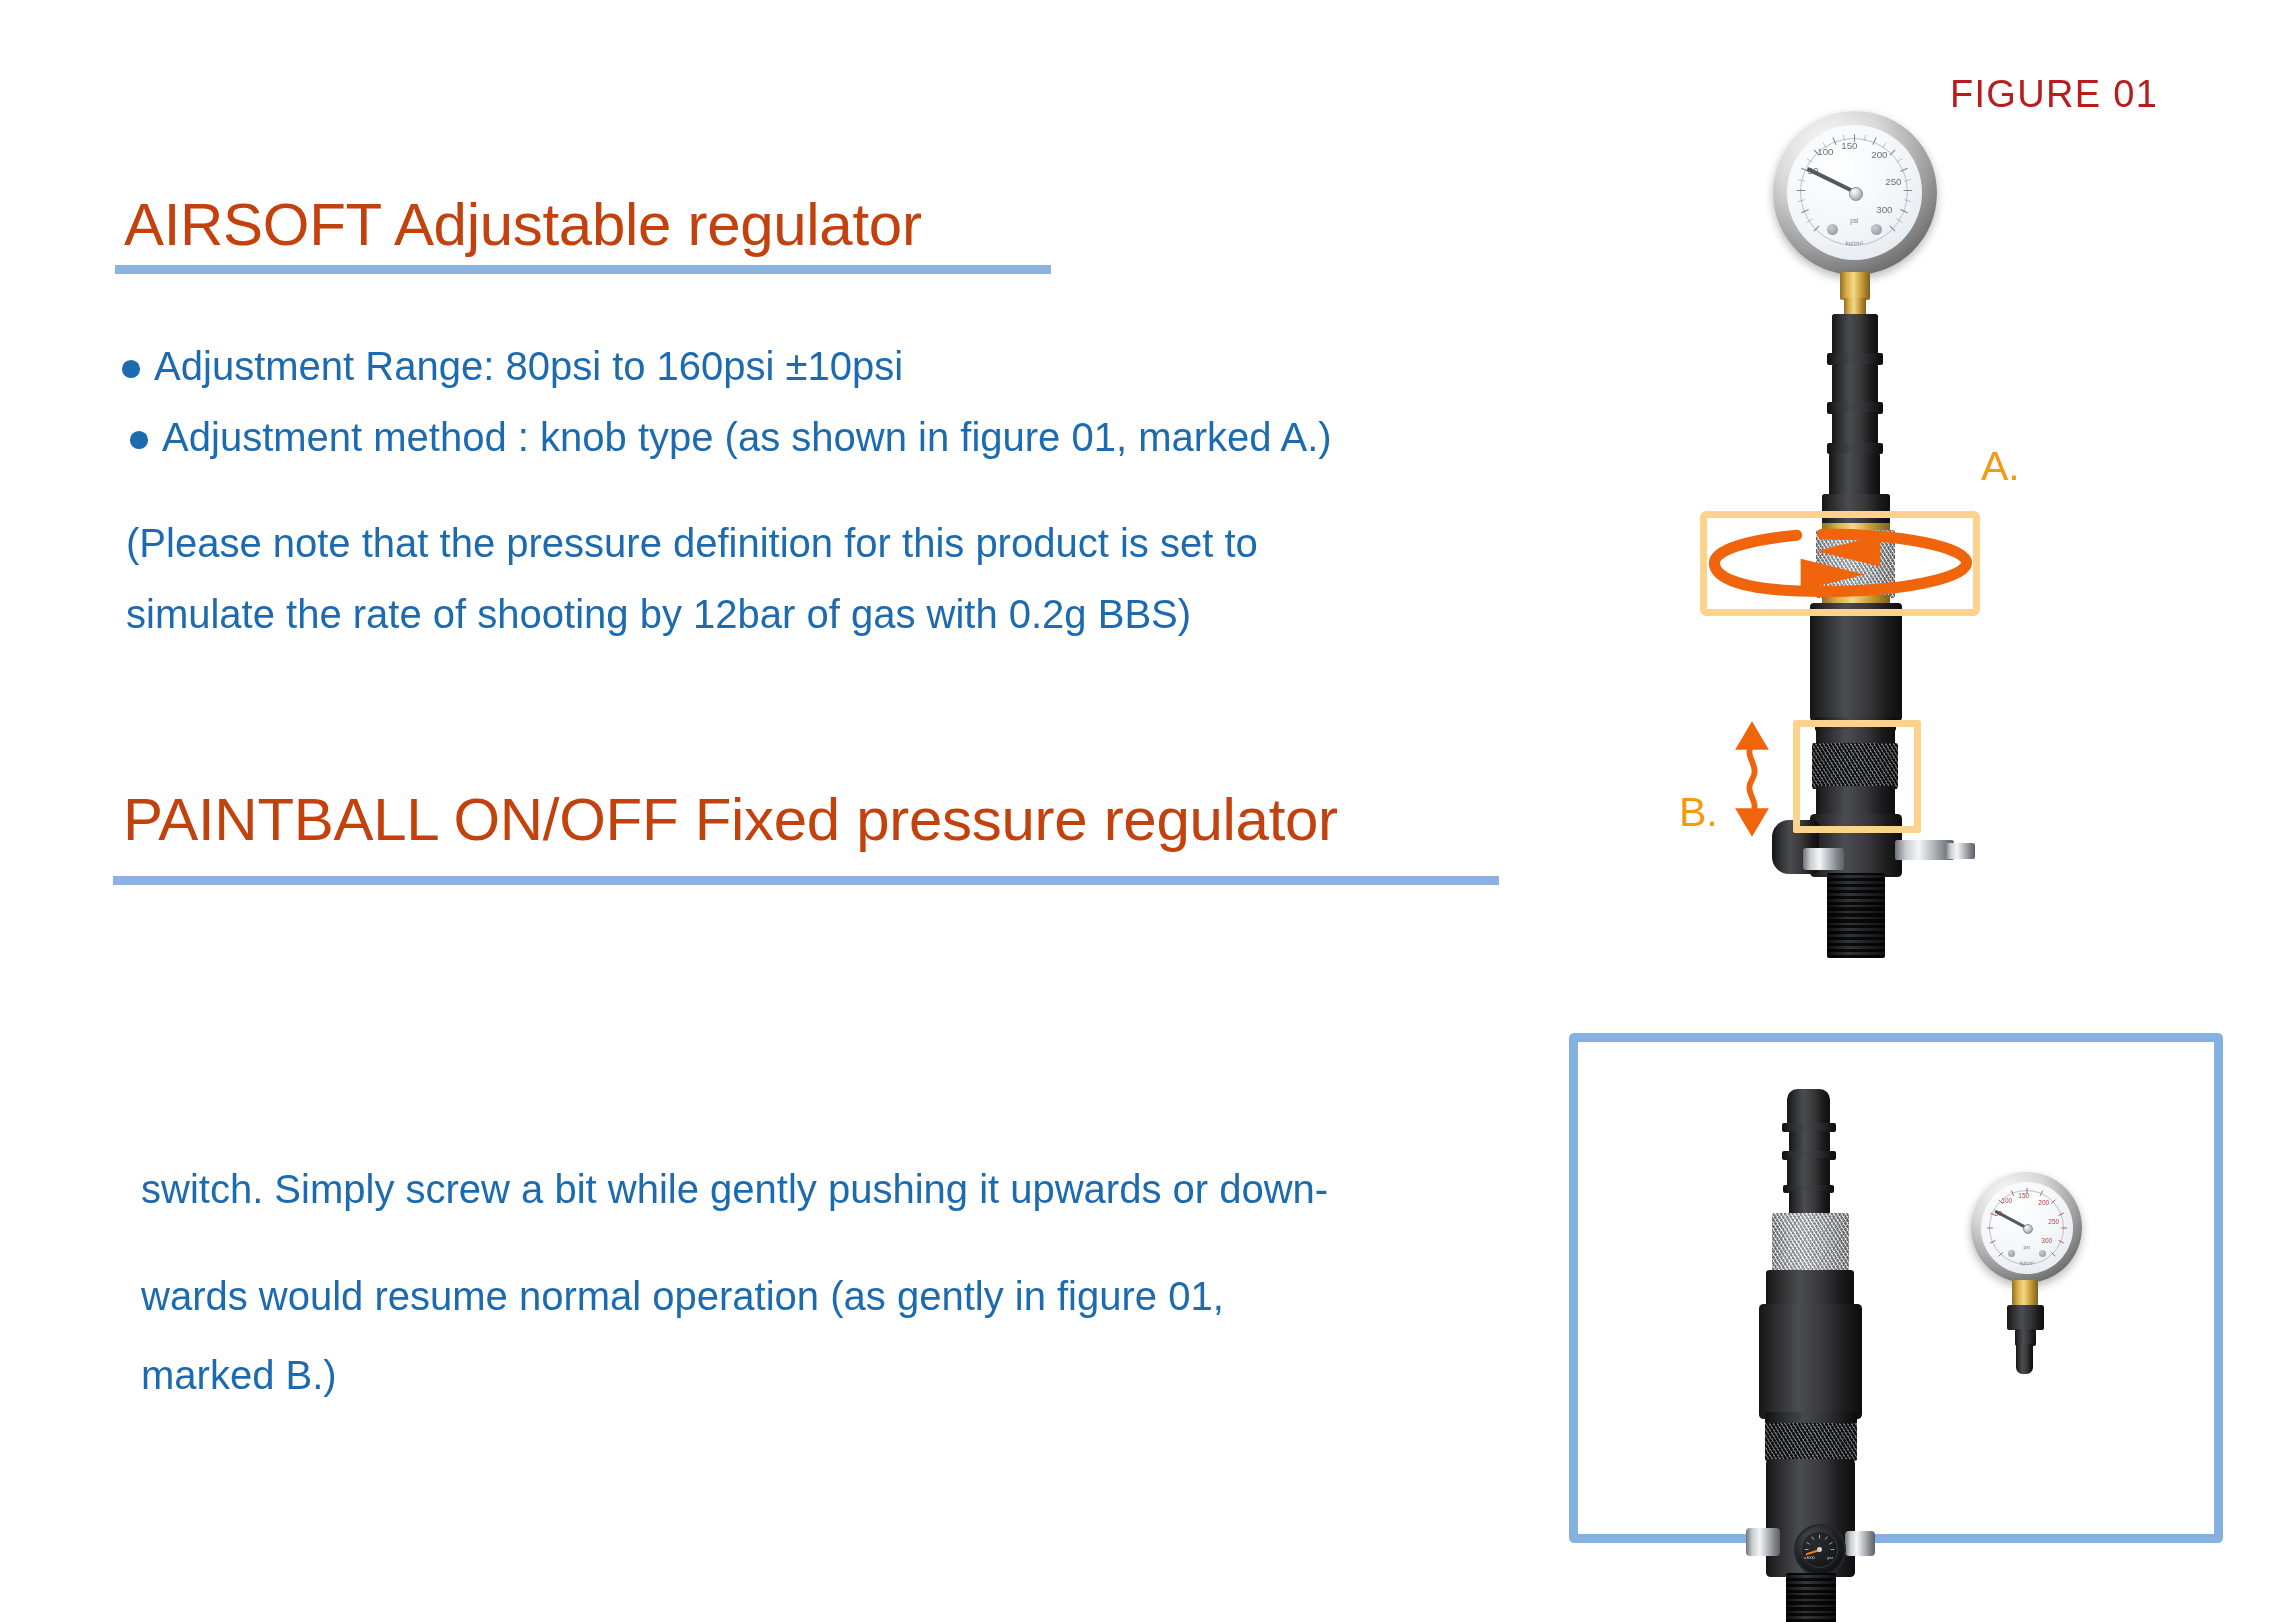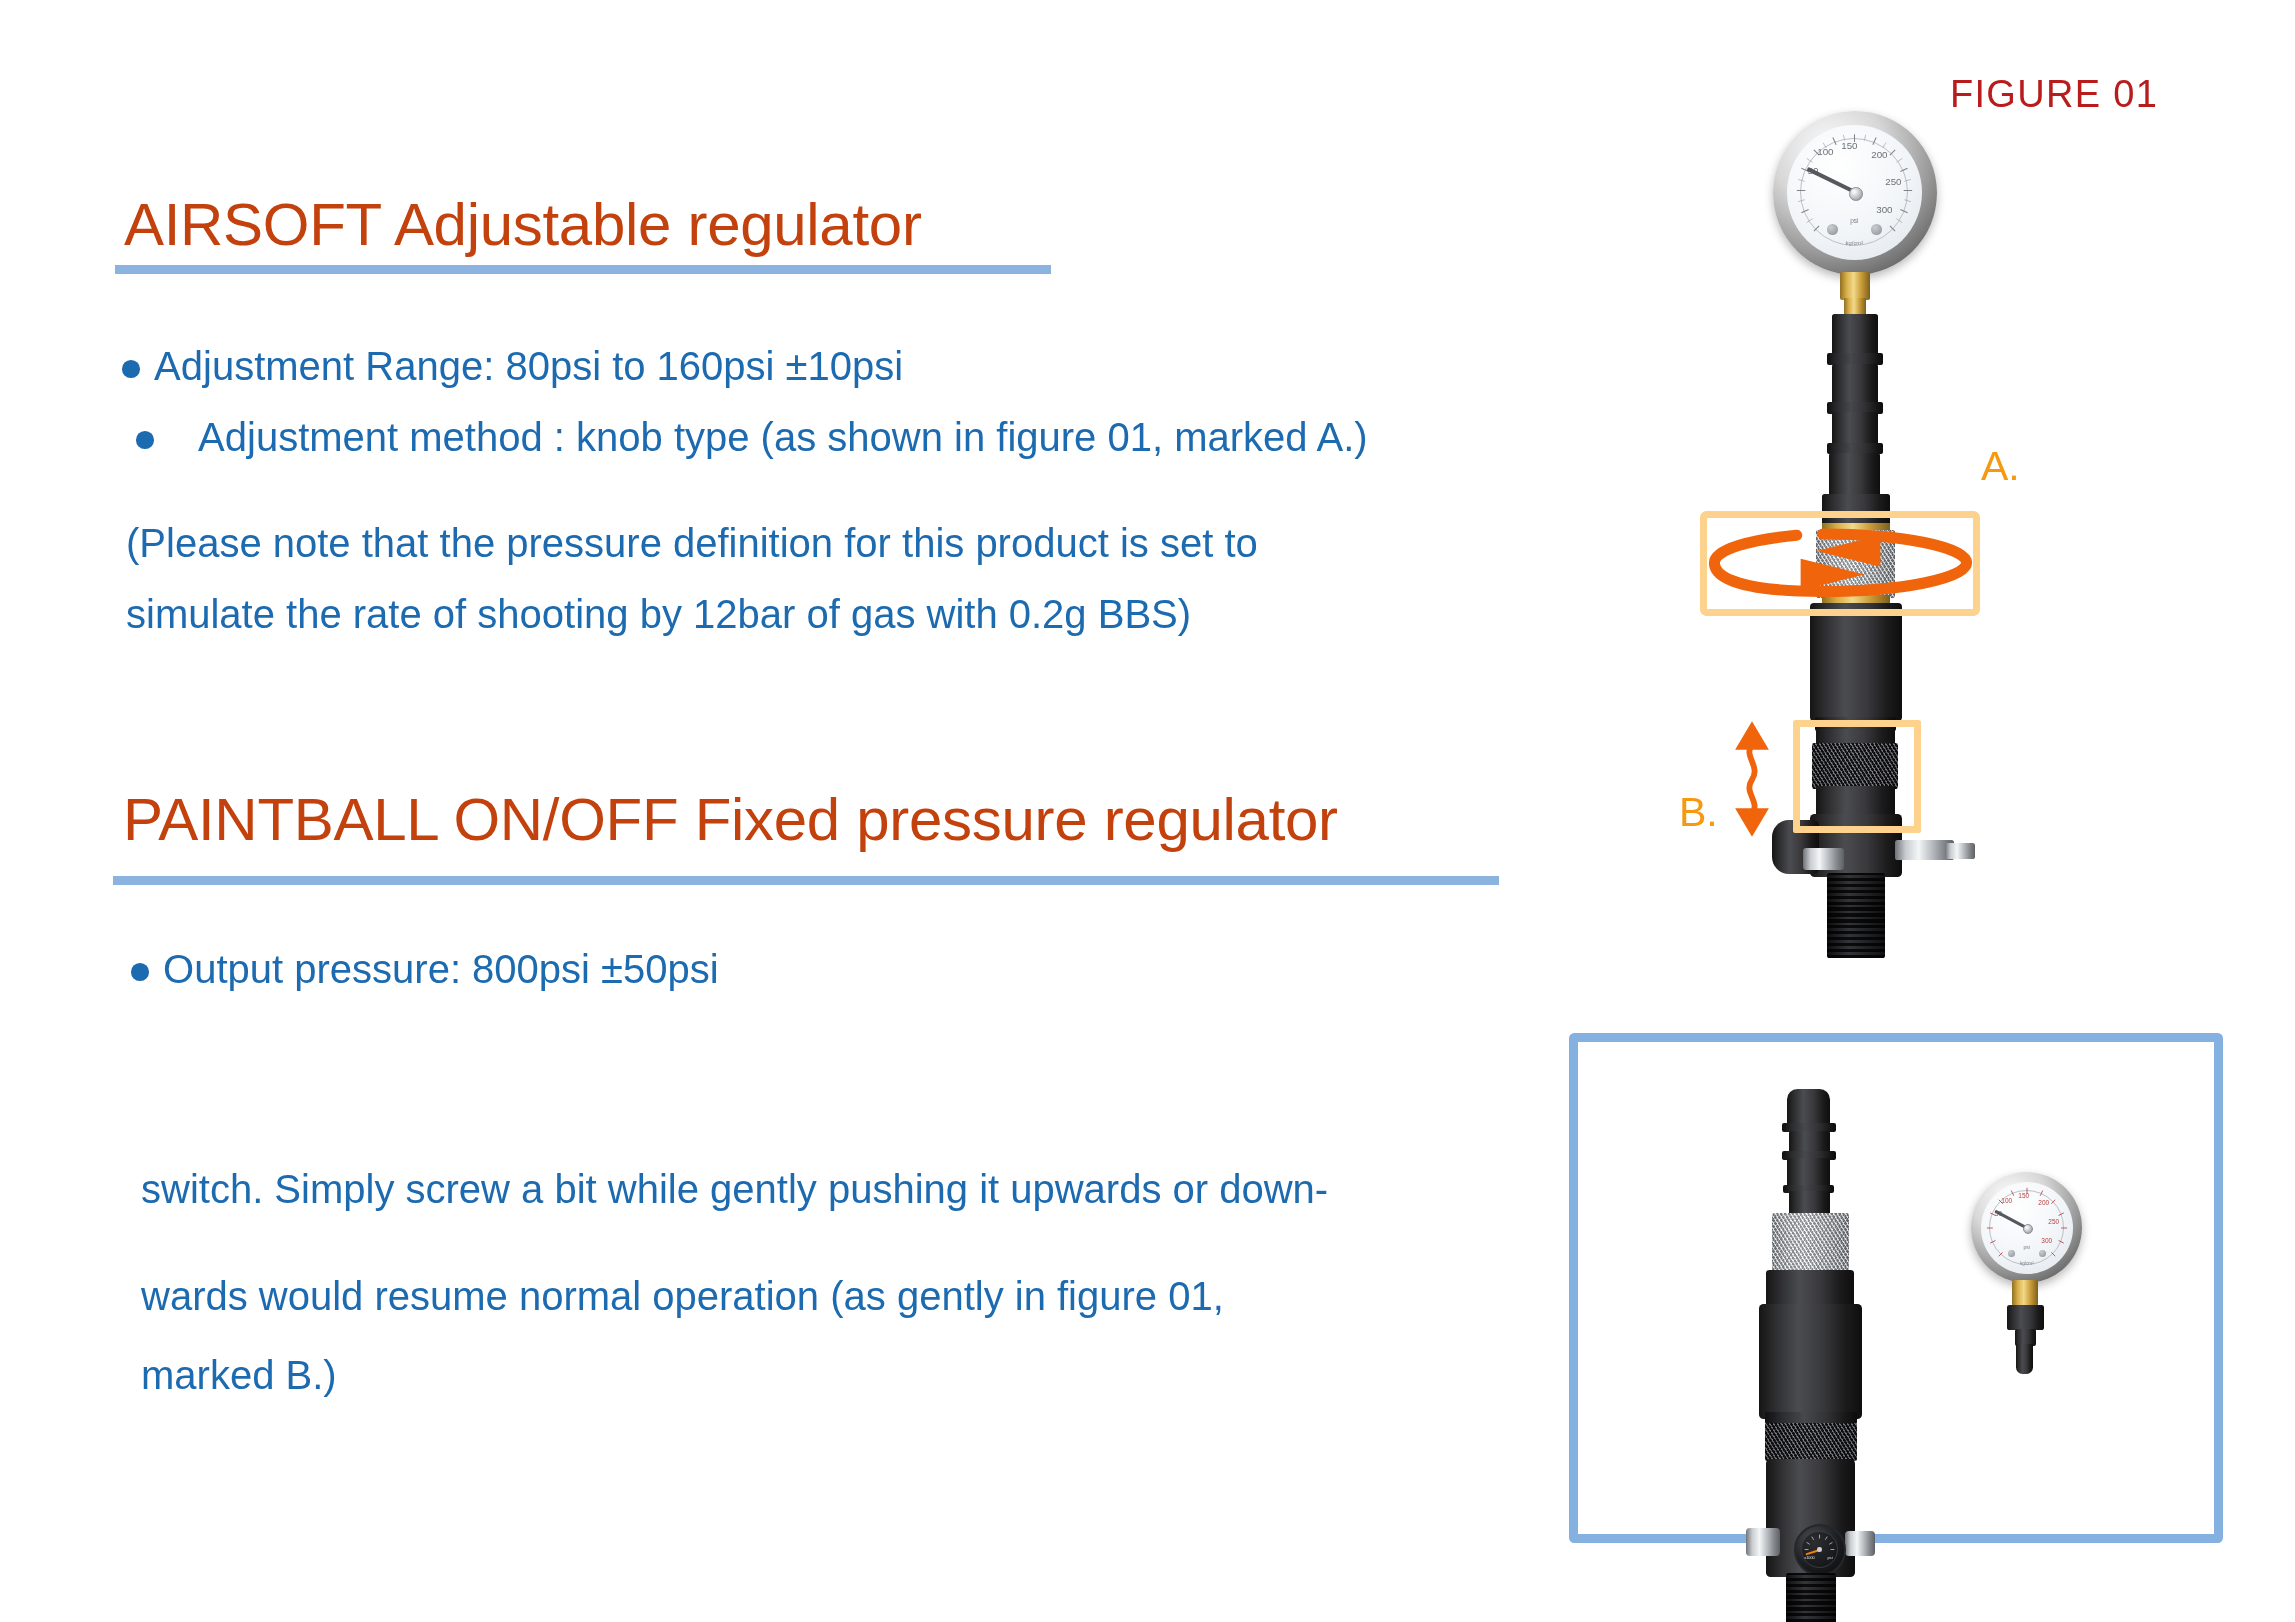--- a/index.html
+++ b/index.html
@@ -212,35 +212,31 @@
 <div id="text-column">
 
   <div class="section-heading" style="left:124px; top:190px;">AIRSOFT Adjustable regulator</div>
   <div class="heading-rule" style="left:115px; top:265px; width:936px;"></div>
 
   <div class="bullet-row" style="left:122px; top:346px;">
     <span class="bullet-dot"></span>
     <span class="bullet-text">Adjustment Range: 80psi to 160psi ±10psi</span>
   </div>
 
-  <div class="bullet-row" style="left:136px; top:417px;gap:30px;">
+  <div class="bullet-row" style="left:130px; top:417px;">
     <span class="bullet-dot"></span>
     <span class="bullet-text">Adjustment method : knob type (as shown in figure 01, marked A.)</span>
   </div>
 
   <div class="para-line" style="left:126px; top:523px;">(Please note that the pressure definition for this product is set to</div>
   <div class="para-line" style="left:126px; top:594px;">simulate the rate of shooting by 12bar of gas with 0.2g BBS)</div>
 
   <div class="section-heading" style="left:123px; top:785px;">PAINTBALL ON/OFF Fixed pressure regulator</div>
   <div class="heading-rule" style="left:113px; top:876px; width:1386px;"></div>
 
-  <div class="bullet-row" style="left:131px; top:949px;">
-    <span class="bullet-dot"></span>
-    <span class="bullet-text">Output pressure: 800psi ±50psi</span>
-  </div>
 
 
   <div class="para-line" style="left:141px; top:1169px;">switch. Simply screw a bit while gently pushing it upwards or down-</div>
   <div class="para-line" style="left:141px; top:1276px;">wards would resume normal operation (as gently in figure 01,</div>
   <div class="para-line" style="left:141px; top:1355px;text-align:right;">marked B.)</div>
 </div>
 
 <div id="product-photo-main">
 
   <div class="gauge-outer" style="left:98px; top:0px; width:164px; height:164px;">

